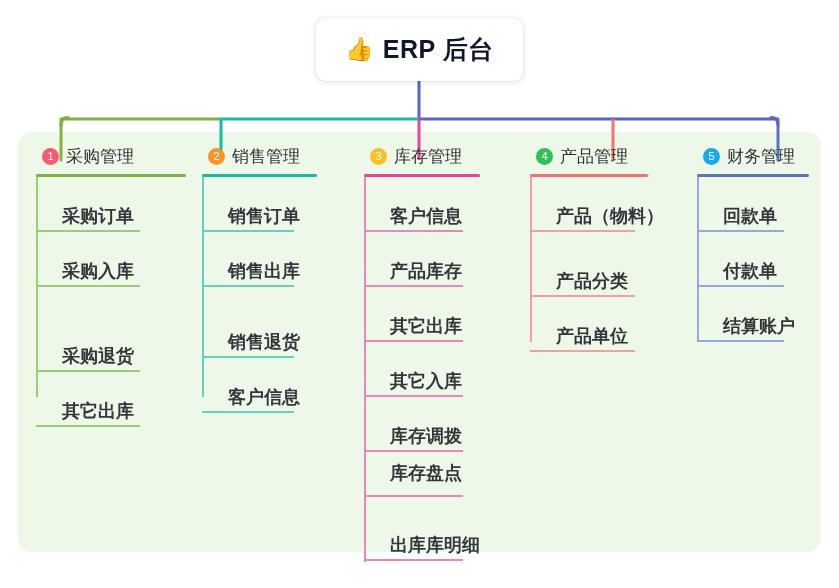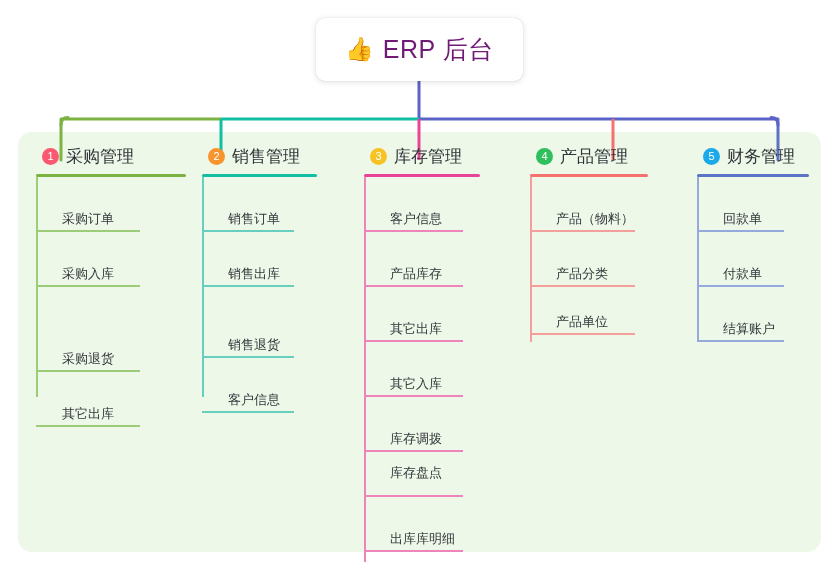--- a/index.html
+++ b/index.html
@@ -38,23 +38,24 @@
     box-sizing: border-box;
   }
   .root-emoji {
     font-size: 23px;
     line-height: 1;
     margin-right: 9px;
     font-family: "DejaVu Sans", sans-serif;
   }
   .root-title {
     font-size: 25px;
-    color: #701a75;
+    color: #0f172a;
     letter-spacing: 0.5px;
     white-space: nowrap;
+    font-weight: bold;
   }
 
   
   .board {
     position: absolute;
     left: 18px;
     top: 132px;
     width: 803px;
     height: 420px;
     background: #eef8e8;
@@ -124,24 +125,25 @@
     width: 2px;
   }
   .leaf {
     position: relative;
     box-sizing: border-box;
     padding-left: 26px;
     display: flex;
     align-items: flex-end;
   }
   .leaf-label {
-    font-size: 13px;
+    font-size: 18px;
     color: #33373c;
     padding-bottom: 4px;
     white-space: nowrap;
+    font-weight: bold;
   }
   .leaf-underline {
     position: absolute;
     left: 0;
     bottom: 0;
     height: 2px;
   }
 </style>
 </head>
 <body>
@@ -247,43 +249,43 @@
             <div class="leaf-underline" style="background: rgb(239, 132, 187); width: 99px;"></div>
           </div>
           <div class="leaf" style="height: 55px;">
             <span class="leaf-label">库存调拨</span>
             <div class="leaf-underline" style="background: rgb(239, 132, 187); width: 99px;"></div>
           </div>
           <div class="leaf" style="height: 45px; align-items: center;">
             <span class="leaf-label">库存盘点</span>
             <div class="leaf-underline" style="background: rgb(239, 132, 187); width: 99px;"></div>
           </div>
-          <div class="leaf" style="height: 55px;">
+          <div class="leaf" style="height: 64px;">
             <span class="leaf-label">出库库明细</span>
             <div class="leaf-underline" style="background: rgb(239, 132, 187); width: 99px;"></div>
           </div>
         </div>
       </div>
       <div class="column" style="left: 530px; width: 118px;">
         <div class="col-head">
           <span class="badge" style="background: rgb(47, 191, 93);">4</span>
           <span class="col-title">产品管理</span>
         </div>
         <div class="col-rule" style="background: rgb(244, 113, 110); width: 118px;"></div>
         <div class="leaf-wrap" style="height: 165px;">
           <div class="spine" style="background: rgb(245, 159, 156);"></div>
           <div class="leaf" style="height: 55px;">
             <span class="leaf-label">产品（物料）</span>
             <div class="leaf-underline" style="background: rgb(245, 159, 156); width: 105px;"></div>
           </div>
-          <div class="leaf" style="height: 55px;">
+          <div class="leaf" style="height: 65px;">
             <span class="leaf-label">产品分类</span>
             <div class="leaf-underline" style="background: rgb(245, 159, 156); width: 105px;"></div>
           </div>
-          <div class="leaf" style="height: 48px;">
+          <div class="leaf" style="height: 55px;">
             <span class="leaf-label">产品单位</span>
             <div class="leaf-underline" style="background: rgb(245, 159, 156); width: 105px;"></div>
           </div>
         </div>
       </div>
       <div class="column" style="left: 697px; width: 112px;">
         <div class="col-head">
           <span class="badge" style="background: rgb(27, 169, 232);">5</span>
           <span class="col-title">财务管理</span>
         </div>

